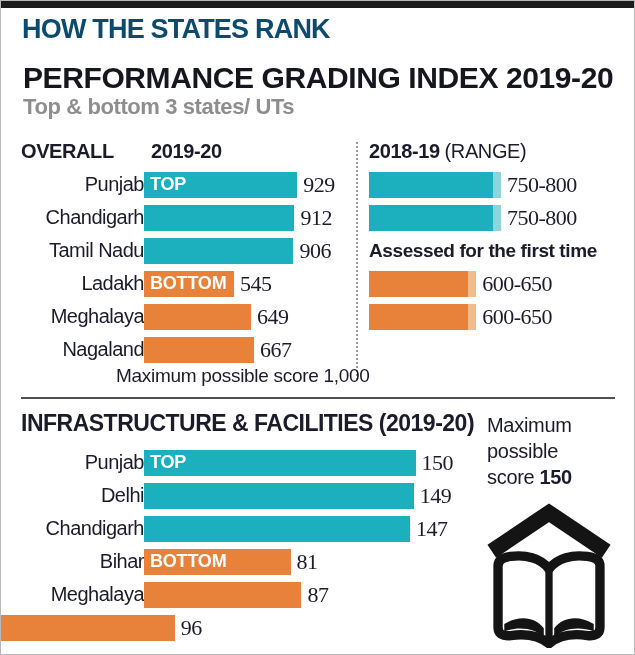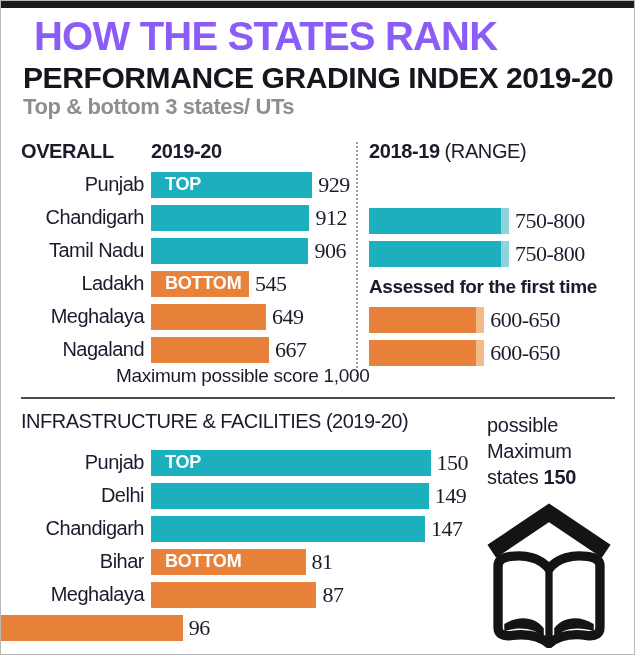--- a/index.html
+++ b/index.html
@@ -1,41 +1,41 @@
 <!DOCTYPE html>
 <html><head>
 <meta charset="utf-8">
 <style>
   :root{ --ink:#1b1b2c; }
   html,body{margin:0;padding:0;background:#fff;}
   body{width:635px;height:655px;font-family:"Liberation Sans","DejaVu Sans",sans-serif;}
   #frame{position:relative;width:633px;height:653px;border:1px solid #b9b9b9;background:#fff;overflow:hidden;}
   .topbar{position:absolute;top:0;left:0;width:100%;height:7px;background:#1c1c1c;}
-  .title{position:absolute;left:21px;top:13px;font-size:40px;font-weight:800;color:#8b5cf6;letter-spacing:-0.8px;white-space:nowrap;margin-left:12px;}
+  .title{position:absolute;left:21px;top:13px;font-size:27px;font-weight:800;color:#0c4a6e;letter-spacing:-0.8px;white-space:nowrap;}
   .subtitle{position:absolute;left:22px;top:60px;font-size:30px;font-weight:700;color:#16161e;letter-spacing:-0.4px;white-space:nowrap;}
   .tagline{position:absolute;left:22px;top:93px;font-size:22px;font-weight:700;color:#8e8e8e;letter-spacing:-0.4px;white-space:nowrap;}
   .colhead{position:absolute;top:139px;font-size:20px;font-weight:700;color:var(--ink);letter-spacing:-0.4px;white-space:nowrap;}
   .colhead .light{font-weight:400;margin-left:5px;}
   .h-overall{left:20px;} .h-2019{left:150px;} .h-2018{left:368px;}
   .rows{position:absolute;}
   .score-rows{left:0;top:167px;width:360px;}
-  .range-rows{left:368px;top:167px;width:262px;margin-top:36px;}
+  .range-rows{left:368px;top:167px;width:262px;}
   .infra-rows{left:0;top:445px;width:482px;}
   .bar-row{display:flex;align-items:center;height:33px;}
-  .row-label{width:143px;padding-right:7px;text-align:right;font-size:20px;color:var(--ink);letter-spacing:-0.5px;white-space:nowrap;flex:none;}
-  .bar{height:26px;display:flex;align-items:center;flex:none;padding-left:8px;}
+  .row-label{width:143px;text-align:right;font-size:20px;color:var(--ink);letter-spacing:-0.5px;white-space:nowrap;flex:none;}
+  .bar{height:26px;display:flex;align-items:center;flex:none;}
   .badge{color:#fff;font-weight:700;font-size:18px;padding-left:6px;letter-spacing:-0.2px;white-space:nowrap;}
   .bar-value{font-size:22px;color:var(--ink);margin-left:6px;letter-spacing:-0.5px;white-space:nowrap;font-family:Liberation Serif, serif;}
   .range-cap{height:26px;flex:none;}
   .range-note{font-size:19px;font-weight:700;color:var(--ink);letter-spacing:-0.4px;white-space:nowrap;}
   .vdots{position:absolute;left:355px;top:141px;height:238px;border-left:2px dotted #9a9a9a;}
   .footnote{position:absolute;left:115px;top:364px;font-size:19px;color:var(--ink);letter-spacing:-0.3px;white-space:nowrap;}
   .footnote b{margin-left:5px;font-weight:400;}
   .hdivider{position:absolute;left:20px;top:396px;width:594px;height:2px;background:#4f4f4f;}
-  .sec2-head{position:absolute;left:20px;top:409px;font-size:20px;font-weight:400;color:var(--ink);letter-spacing:-0.5px;white-space:nowrap;}
+  .sec2-head{position:absolute;left:20px;top:409px;font-size:23px;font-weight:700;color:var(--ink);letter-spacing:-0.5px;white-space:nowrap;}
   .infra-note{position:absolute;left:486px;top:411px;font-size:20px;line-height:26px;color:var(--ink);letter-spacing:-0.3px;}
   .infra-note b{margin-left:5px;font-weight:700;}
   .book{position:absolute;left:479px;top:491px;width:138px;height:156px;}
 </style>
 </head>
 <body>
 
 <div id="frame">
   <div class="topbar"></div>
 
@@ -110,23 +110,23 @@
       </div>
     </div>
 
   <div class="footnote"><span>Maximum possible score</span><b>1,000</b></div>
 
   <div class="hdivider"></div>
 
   <div class="sec2-head">INFRASTRUCTURE &amp; FACILITIES (2019-20)</div>
 
   <div class="infra-note">
+    <div>Maximum</div>
     <div>possible</div>
-    <div>Maximum</div>
-    <div><span>states</span><b>150</b></div>
+    <div><span>score</span><b>150</b></div>
   </div>
 
   <div class="rows infra-rows">
       <div class="bar-row">
         <div class="row-label">Punjab</div>
         <div class="bar" style="width: 271.5px; background: rgb(28, 176, 191);">
           <div class="badge">TOP</div>
         </div>
         <div class="bar-value">150</div>
       </div>

